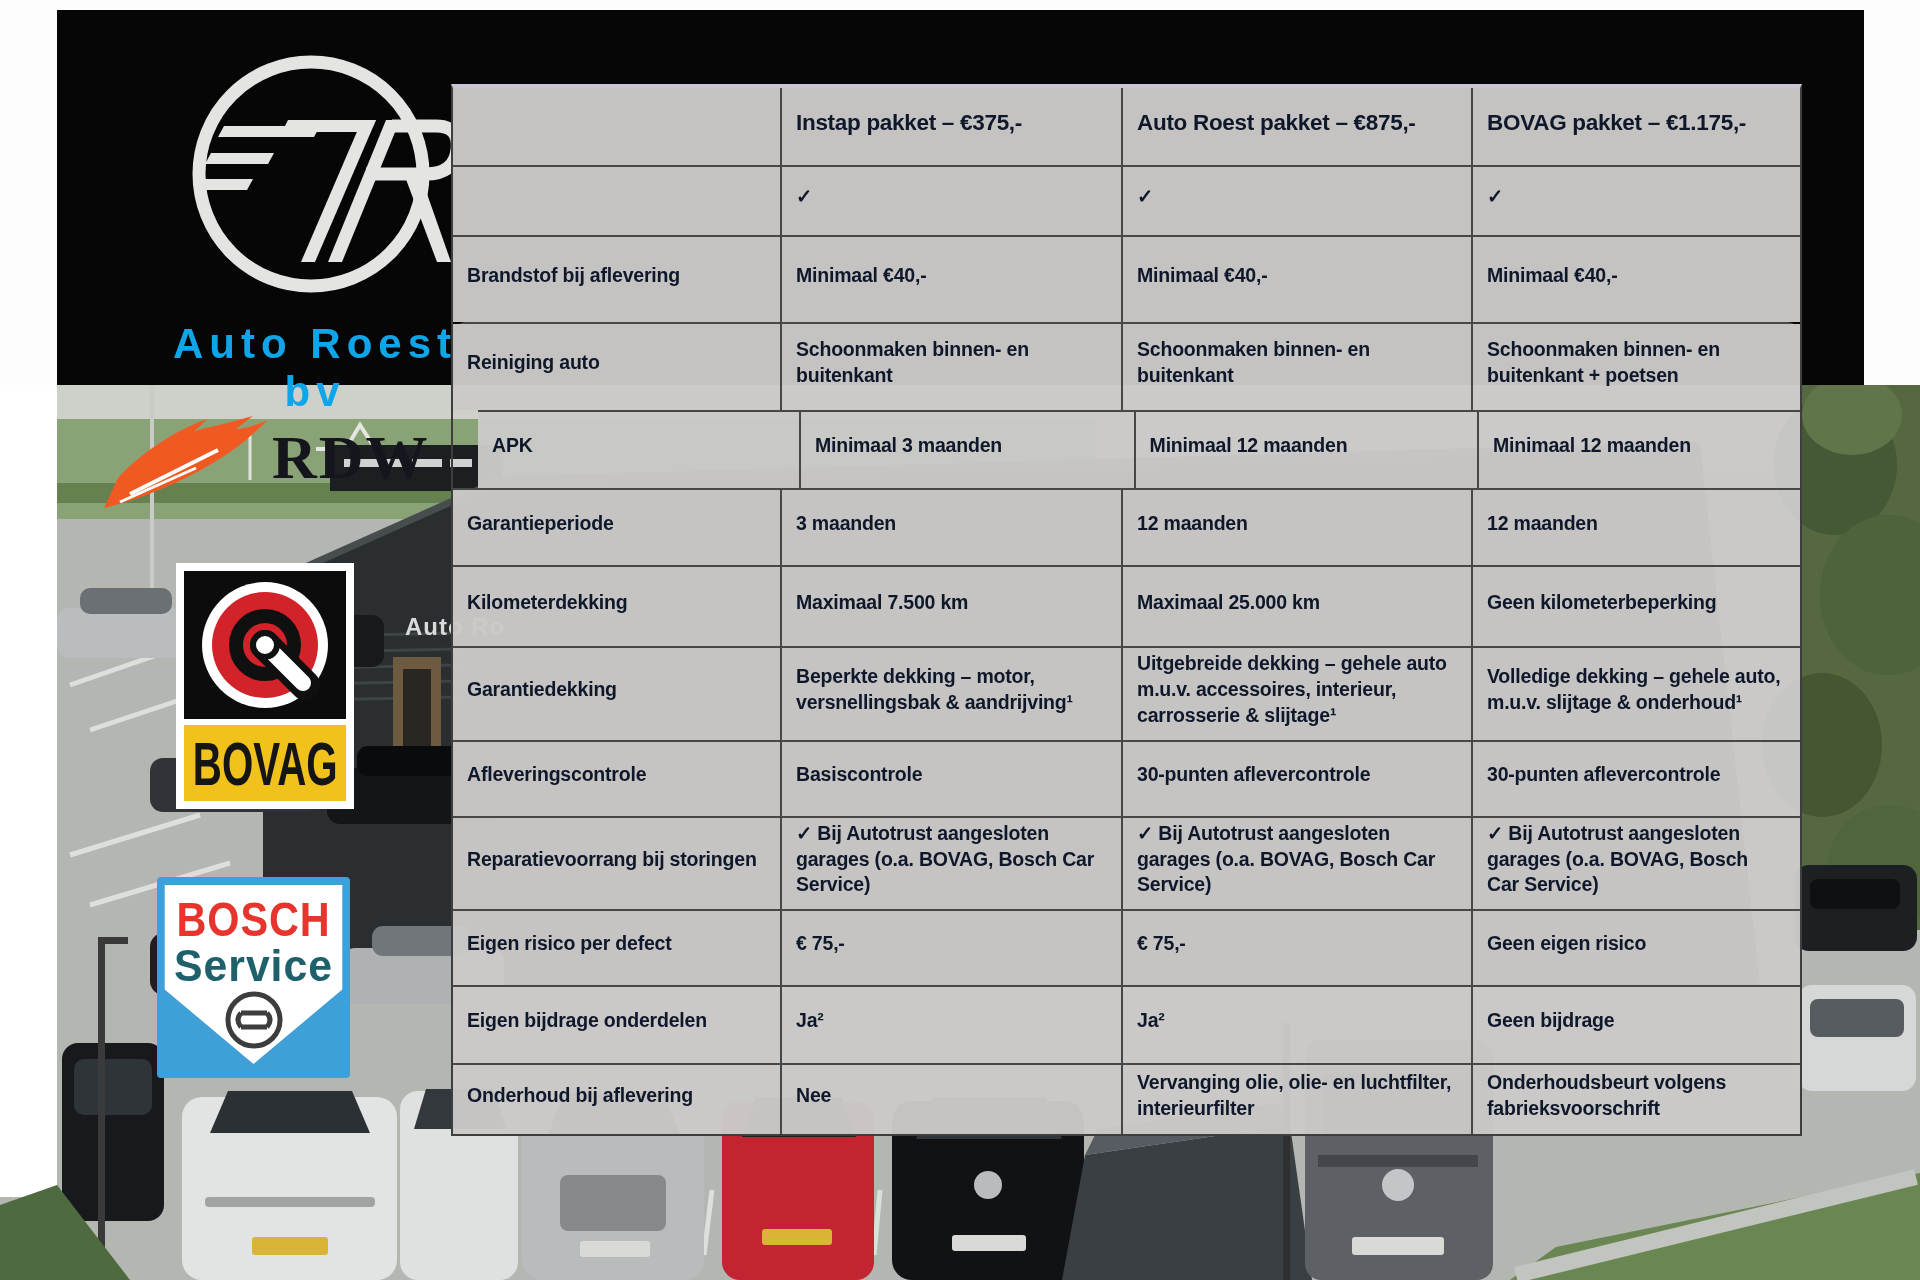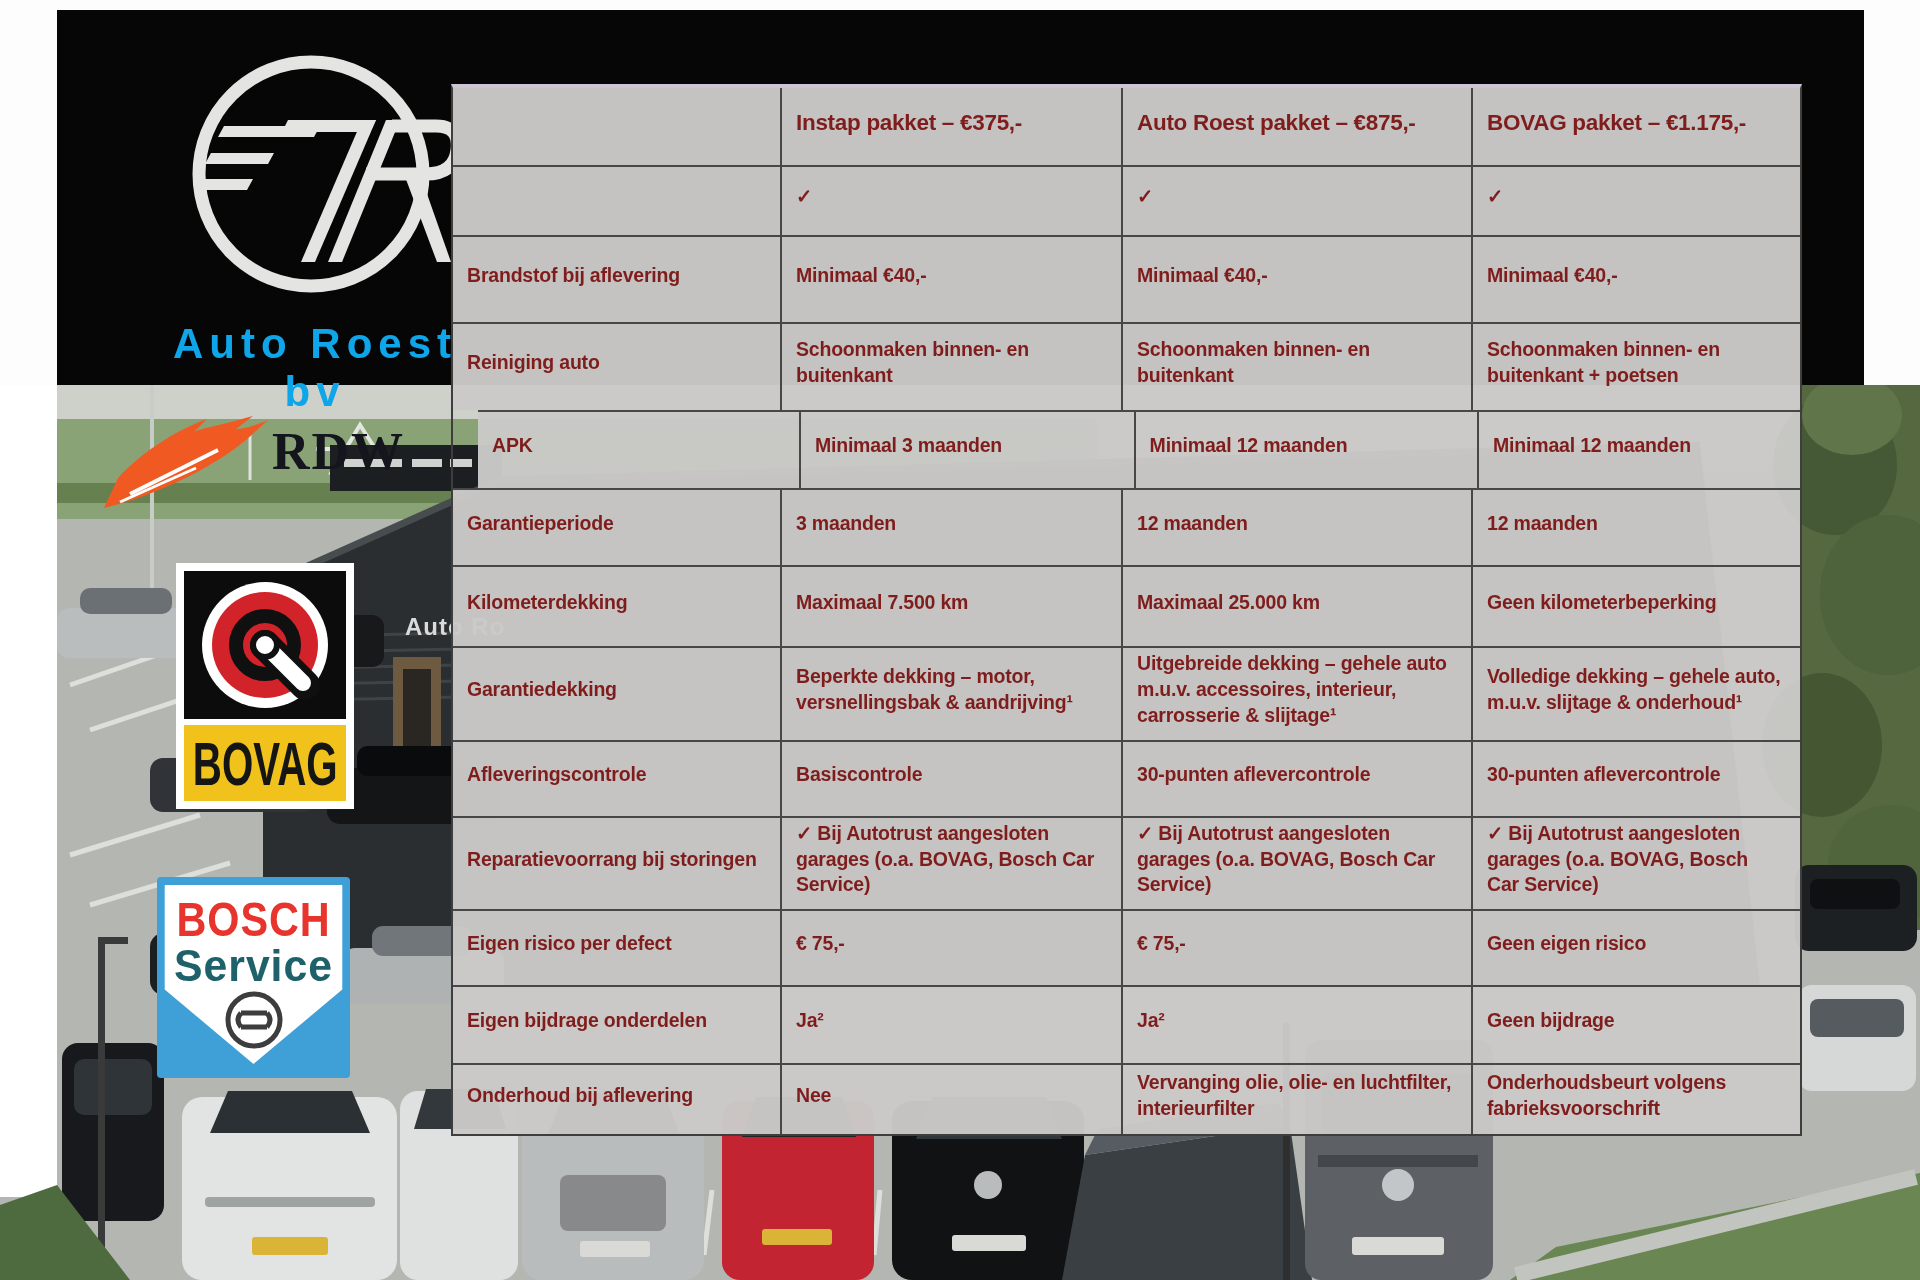--- a/index.html
+++ b/index.html
@@ -9,42 +9,42 @@
   .header-band{position:absolute;left:57px;top:10px;width:1807px;height:375px;background:#060606;}
   .ar-logo-svg{position:absolute;left:113px;top:26px;width:282px;height:282px;}
   .dealer-name{position:absolute;left:78px;top:310px;width:360px;text-align:center;
       color:#0ea5e9;font-size:42px;font-weight:700;letter-spacing:6px;}
   
   .photo{position:absolute;left:0;top:385px;width:1920px;height:895px;}
   
   .rdw{position:absolute;left:100px;top:408px;width:320px;height:110px;}
   .rdw-wing{position:absolute;left:0;top:8px;width:170px;height:95px;}
   .rdw-text{position:absolute;left:172px;top:14px;font-family:"Liberation Serif",serif;
-      font-weight:700;font-size:52px;color:#15151d;letter-spacing:2px;}
+      font-weight:700;font-size:62px;color:#15151d;letter-spacing:2px;}
   .bovag{position:absolute;left:176px;top:563px;width:178px;height:246px;background:#ffffff;}
   .bovag-mark{position:absolute;left:8px;top:8px;width:162px;height:148px;}
   .bovag-band{position:absolute;left:8px;top:162px;width:162px;height:76px;background:#f0c21b;
       display:flex;align-items:center;justify-content:center;}
   .bovag-word{font-weight:700;font-size:48px;color:#151515;transform:scale(0.84,1.28);letter-spacing:0px;}
   .bosch{position:absolute;left:157px;top:877px;width:193px;height:201px;background:#3fa0d8;border-radius:4px;}
   .bosch-shield{position:absolute;left:0;top:0;width:193px;height:201px;background:#ffffff;
       clip-path:polygon(4% 4%,96% 4%,96% 56%,50% 93%,4% 56%);}
   .bosch-line1{position:absolute;left:0;top:17px;width:193px;text-align:center;
       color:#e7342c;font-weight:700;font-size:45px;letter-spacing:1px;transform:scale(0.92,1.05);}
   .bosch-line2{position:absolute;left:0;top:63px;width:193px;text-align:center;
       color:#1f616b;font-weight:700;font-size:45px;letter-spacing:1px;transform:scale(0.95,1);}
   .bosch-sym{position:absolute;left:66px;top:112px;width:62px;height:62px;}
   
   .pkg-table{position:absolute;left:451px;top:84px;width:1347px;
       border-top:4px solid #cdc5d6;border-left:2px solid #3e3e3e;border-right:2px solid #3e3e3e;
       border-bottom:2px solid #3e3e3e;}
   .t-row{display:flex;}
   .t-row + .t-row{border-top:2px solid #474747;}
   .cell{box-sizing:border-box;background:rgba(202,201,199,0.97);display:flex;align-items:center;
-      color:#7f1d1d;font-weight:700;font-size:19.5px;line-height:1.32;letter-spacing:-0.2px;
+      color:#0f172a;font-weight:700;font-size:19.5px;line-height:1.32;letter-spacing:-0.2px;
       padding:6px 16px 14px 14px;}
   .cell.c1{width:327px;}
   .cell.c2{width:341px;}
   .cell.c3{width:350px;}
   .cell.c4{width:329px;}
   .cell.c2,.cell.c3,.cell.c4{border-left:2px solid #474747;}
   .cell.hdr{font-size:22.5px;letter-spacing:-0.3px;}
 </style>
 </head>
 <body>
@@ -255,21 +255,21 @@
         <div class="cell c2">✓</div>
         <div class="cell c3">✓</div>
         <div class="cell c4">✓</div>
       </div>
       <div class="t-row" style="height: 85px;">
         <div class="cell c1">Brandstof bij aflevering</div>
         <div class="cell c2">Minimaal €40,-</div>
         <div class="cell c3">Minimaal €40,-</div>
         <div class="cell c4">Minimaal €40,-</div>
       </div>
-      <div class="t-row" style="height: 86px;">
+      <div class="t-row" style="height: 86px; border-radius: 13px;">
         <div class="cell c1">Reiniging auto</div>
         <div class="cell c2">Schoonmaken binnen- en buitenkant</div>
         <div class="cell c3">Schoonmaken binnen- en buitenkant</div>
         <div class="cell c4">Schoonmaken binnen- en buitenkant + poetsen</div>
       </div>
       <div class="t-row" style="height: 76px; margin-left: 25px;">
         <div class="cell c1">APK</div>
         <div class="cell c2">Minimaal 3 maanden</div>
         <div class="cell c3">Minimaal 12 maanden</div>
         <div class="cell c4">Minimaal 12 maanden</div>

